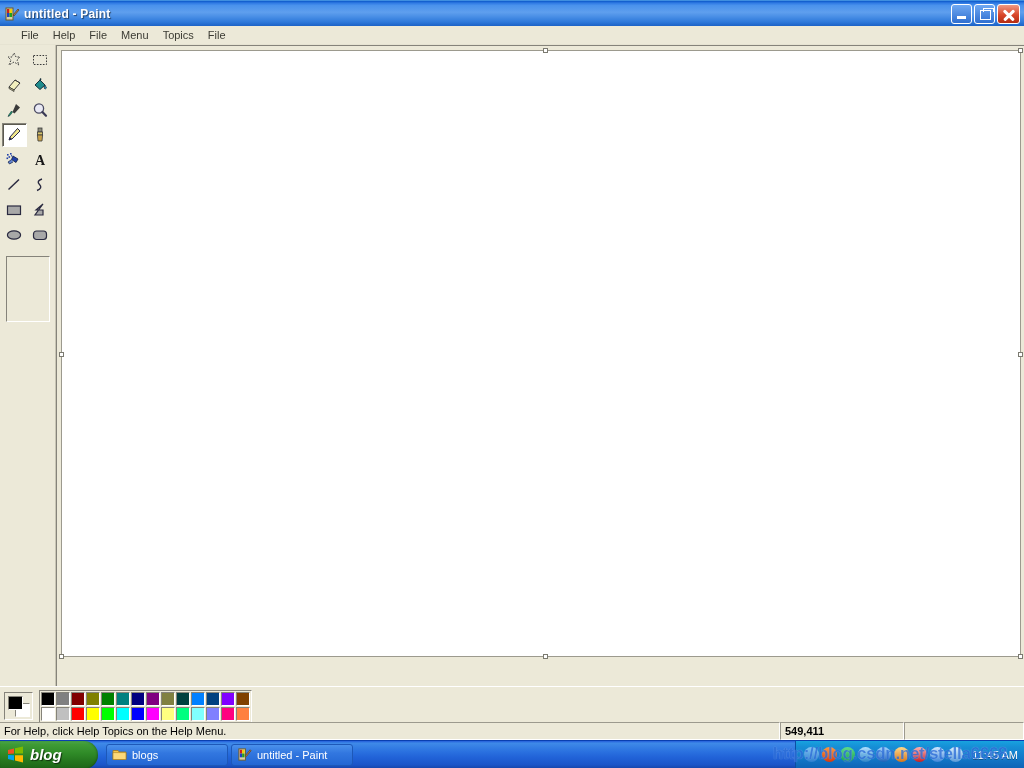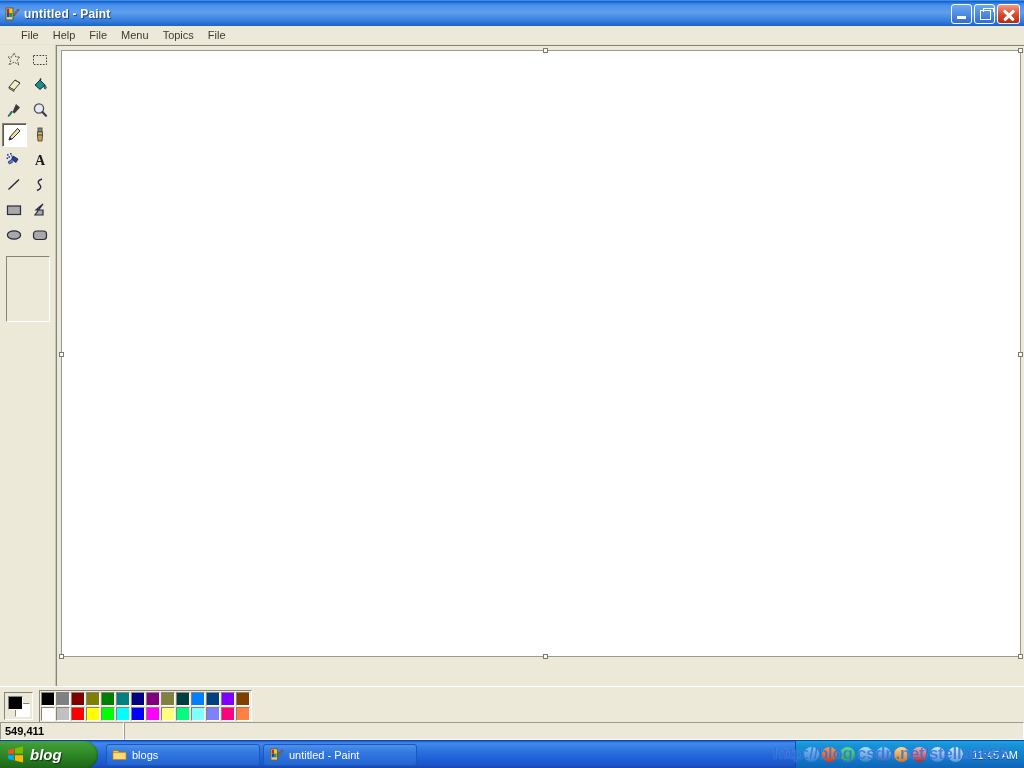--- a/index.html
+++ b/index.html
@@ -290,21 +290,21 @@
     box-shadow: inset -1px 0 2px rgba(0,0,0,.25);
   }
   .start-flag { width:19px; height:19px; position:relative; margin-right:5px; flex:0 0 19px;}
   .start-text {
     color:#fff; font-size:15px; font-weight:bold; font-style:italic;
     text-shadow: 1px 1px 1px rgba(0,0,0,.6);
   }
   .task-list { display:flex; align-items:center; gap:3px; margin-left:8px; flex:1 1 auto; }
   .task-btn {
     height: 22px;
-    width: 154px;
+    width: 122px;
     background: linear-gradient(to bottom,#4b91ec 0%,#3277e0 40%,#2366d3 100%);
     border: 1px solid #1d58b8;
     border-radius: 3px;
     display: flex; align-items: center;
     padding: 0 5px;
     color: #fff;
     font-size: 11px;
     cursor: pointer;
     overflow: hidden;
     white-space: nowrap;
@@ -547,20 +547,21 @@
           <div class="swatch" style="background: rgb(0, 64, 128);"></div>
           <div class="swatch" style="background: rgb(128, 128, 255);"></div>
           <div class="swatch" style="background: rgb(128, 0, 255);"></div>
           <div class="swatch" style="background: rgb(255, 0, 128);"></div>
           <div class="swatch" style="background: rgb(128, 64, 0);"></div>
           <div class="swatch" style="background: rgb(255, 128, 64);"></div>
         </div>
     </div>
 
     <div class="statusbar">
+      <div class="status-cell main">For Help, click Help Topics on the Help Menu.</div>
       <div class="status-cell size">549,411</div>
       <div class="status-cell extra"></div>
     </div>
 
   </div>
 
   <div class="taskbar">
 
     <div class="start-btn">
       <span class="start-flag">

